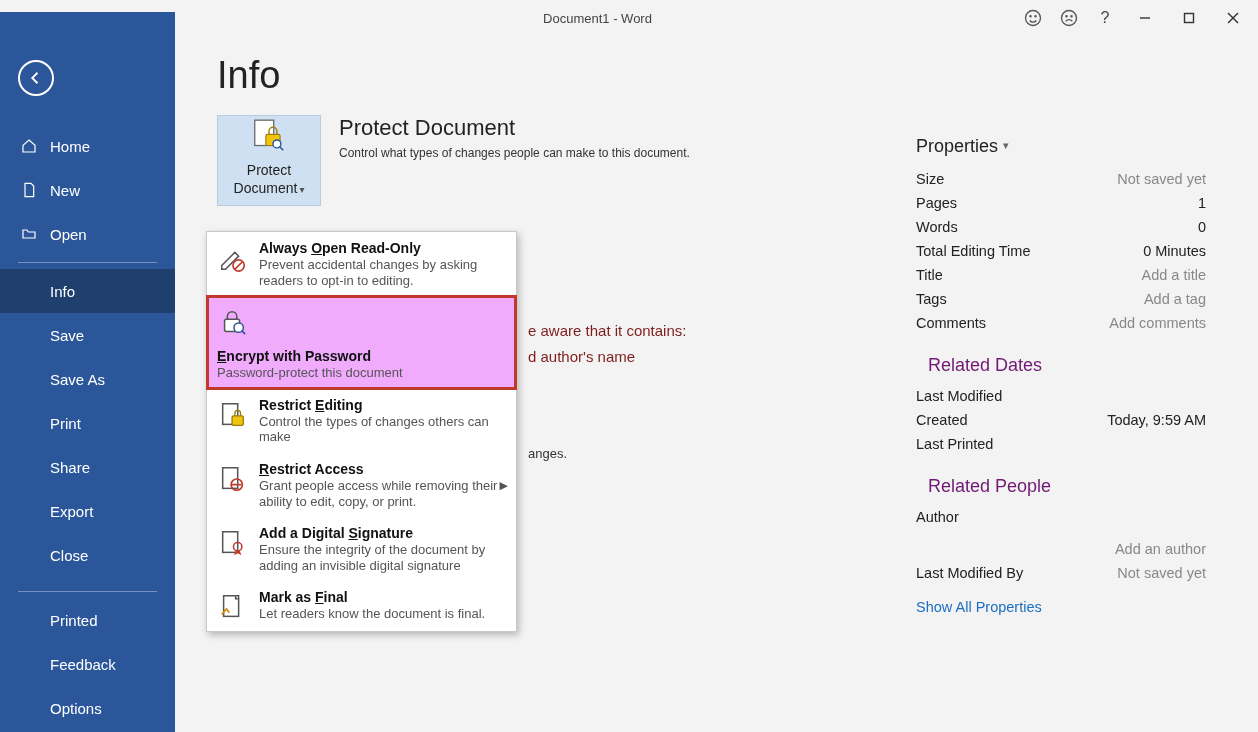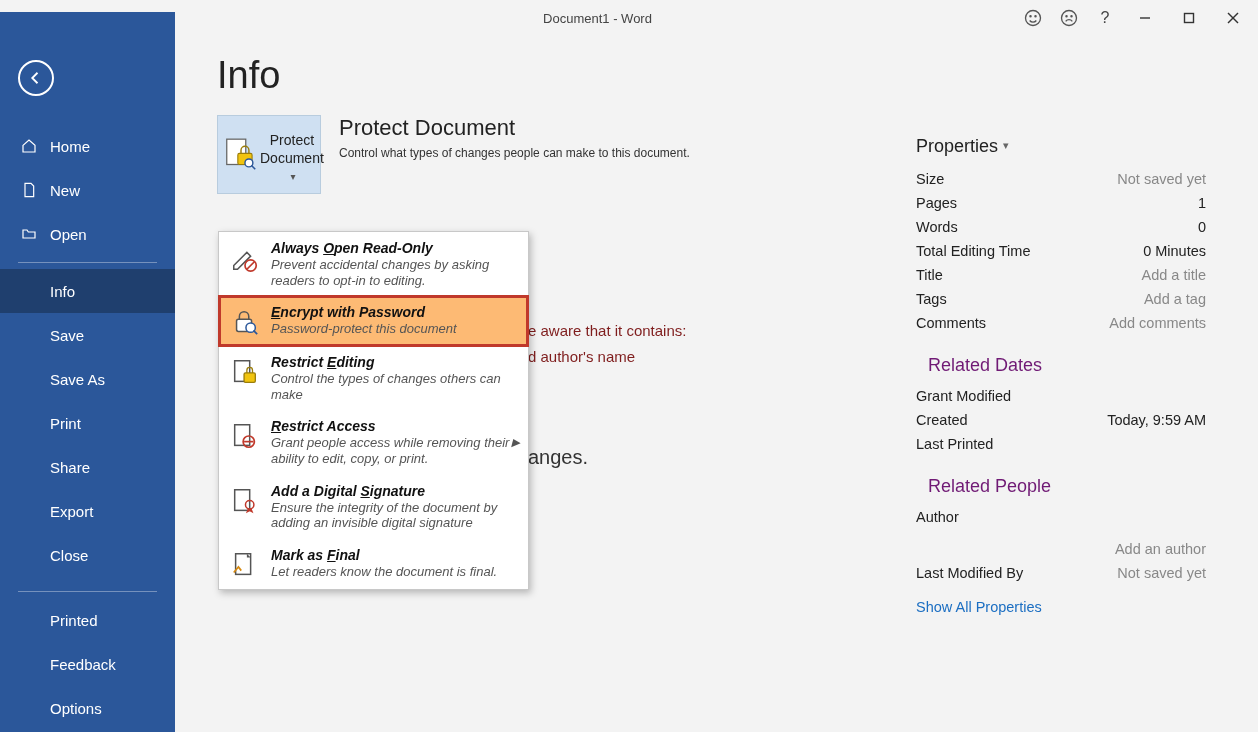--- a/index.html
+++ b/index.html
@@ -17,38 +17,38 @@
   .nav-item { display: flex; align-items: center; height: 44px; padding-left: 20px; font-size: 15px; cursor: pointer; gap: 12px; }
   .nav-item.selected { background: #1f3f6e; }
   .nav-item .nicon { width: 18px; height: 18px; display:flex; align-items:center; justify-content:center;}
   .nav-sep { height: 1px; background: rgba(255,255,255,0.35); margin: 6px 18px; }
   .nav-lower .nav-item { height: 44px; }
   
   .main { position: absolute; left: 175px; top: 36px; right: 0; bottom: 0; background: #f3f3f3; padding: 18px 30px 0 42px; }
   .page-title { font-size: 38px; font-weight: 300; color: #222; margin-bottom: 18px; }
   
   .section-row { display: flex; align-items: flex-start; gap: 18px; }
-  .big-btn { width: 104px; background: #cfe0f2; border: 1px solid #b8ccde; display: flex; flex-direction: row; align-items: center; padding: 16px 4px 8px; cursor: pointer; }
+  .big-btn { width: 104px; background: #cfe0f2; border: 1px solid #b8ccde; display: flex; flex-direction: column; align-items: center; padding: 0 4px 8px; cursor: pointer; }
   .big-btn .icon { width: 40px; height: 40px; display:flex; align-items:center; justify-content:center; margin-bottom: 6px; }
   .big-btn .lbl { font-size: 14px; color: #222; text-align: center; line-height: 1.25; }
   .big-btn .caret { font-size: 10px; color: #555; display:inline-block; margin-left:2px;}
   .section-text .stitle { font-size: 22px; color: #222; margin-bottom: 4px; }
   .section-text .sdesc { font-size: 12px; color: #333; line-height: 1.35; }
   
-  .dropdown { position: absolute; left: 218px; top: 231px; width: 311px; background: #fff; border: 1px solid #c8c8c8; box-shadow: 2px 3px 7px rgba(0,0,0,0.25); z-index: 5; font-style: italic; }
+  .dropdown { position: absolute; left: 206px; top: 231px; width: 311px; background: #fff; border: 1px solid #c8c8c8; box-shadow: 2px 3px 7px rgba(0,0,0,0.25); z-index: 5; }
   .dd-item { display: flex; align-items: flex-start; gap: 10px; padding: 8px 10px 8px 10px; cursor: pointer; position: relative; }
-  .dd-item.hovered { background: #fdba74; }
+  .dd-item.hovered { background: #f0abfc; flex-direction: column; }
   .dd-item.highlighted { outline: 3px solid #c0392b; outline-offset: -2px; }
   .dd-item .dicon { width: 32px; height: 32px; flex-shrink: 0; display:flex; align-items:center; justify-content:center; margin-top:2px;}
   .dd-item .dtext .dtitle { font-size: 14px; color: #111; font-weight: 600; }
   .dd-item .dtext .ddesc { font-size: 13px; color: #555; line-height: 1.2; margin-top:1px;}
   .dd-item .fly { position:absolute; right:8px; top: 50%; transform: translateY(-50%); color:#555; font-size:11px;}
   
   .behind-text { position: absolute; left: 528px; top: 318px; font-size: 15px; color: #7f1d1d; line-height: 1.7; }
-  .behind-text2 { position: absolute; left: 528px; top: 446px; font-size: 20px; color: #333; }
+  .behind-text2 { position: absolute; left: 528px; top: 446px; font-size: 13px; color: #333; }
   
   .props { position: absolute; right: 52px; top: 136px; width: 290px; }
   .props-head { font-size: 18px; color: #222; margin-bottom: 14px; }
   .props-head .caret { font-size: 11px; color:#666; display:inline-block; transform:translateY(-3px);}
   .prow { display: flex; justify-content: space-between; align-items: center; font-size: 14.5px; margin-bottom: 8px; }
   .prow .plabel { color: #222; }
   .prow .pval { color: #222; }
   .prow .pval.muted { color: #888; }
   .props-sub { font-size: 18px; color: #701a75; margin: 24px 12px 12px; }
   .showall { color: #1b6ec2; font-size: 14.5px; cursor: pointer; margin-top: 10px; display:inline-block;}
@@ -323,21 +323,21 @@
       <span class="plabel">Tags</span>
       <span class="pval muted">Add a tag</span>
     </div>
   <div class="prow">
       <span class="plabel">Comments</span>
       <span class="pval muted">Add comments</span>
     </div>
 
   <div class="props-sub">Related Dates</div>
   <div class="prow">
-      <span class="plabel">Grant Modified</span>
+      <span class="plabel">Last Modified</span>
       <span class="pval"></span>
     </div>
   <div class="prow">
       <span class="plabel">Created</span>
       <span class="pval">Today, 9:59 AM</span>
     </div>
   <div class="prow">
       <span class="plabel">Last Printed</span>
       <span class="pval"></span>
     </div>

